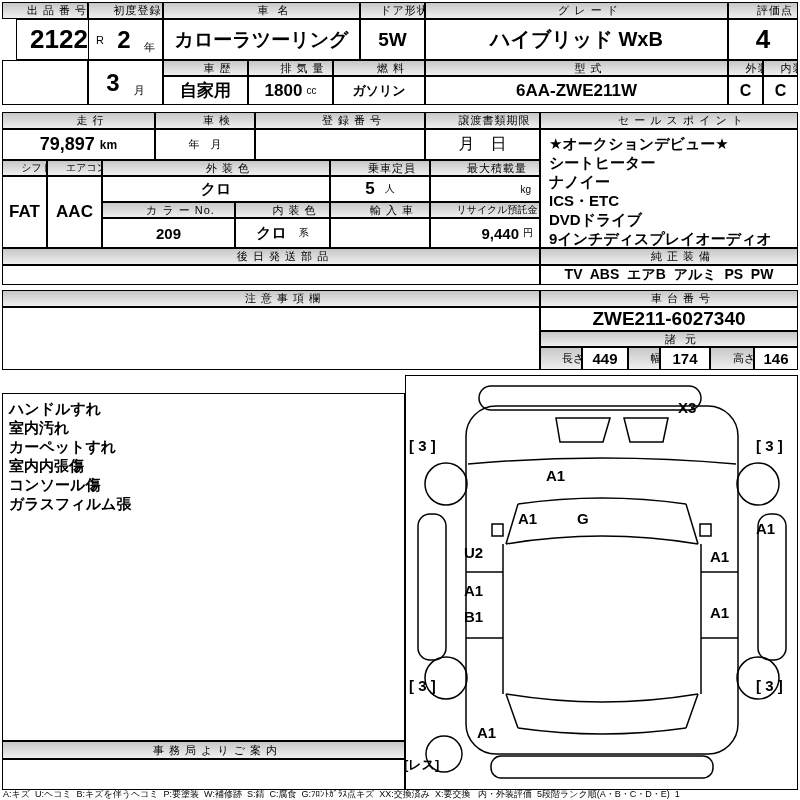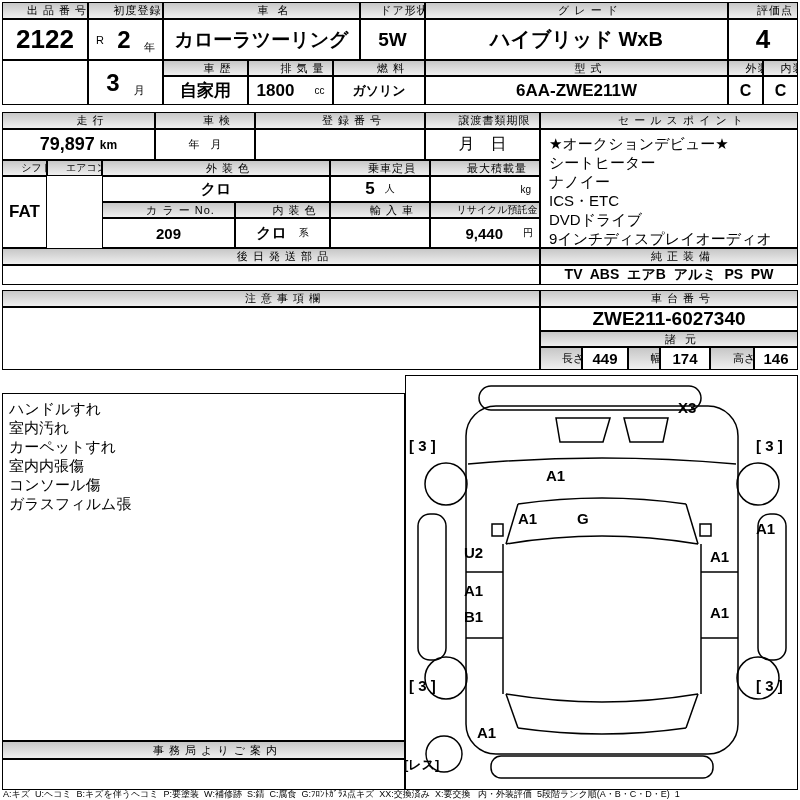--- a/index.html
+++ b/index.html
@@ -15,22 +15,22 @@
   .hd {
     background:linear-gradient(to bottom,#c7c7c7,#efefef);
     font-size:11px; font-weight:normal; letter-spacing:1px;padding-left:24px;
   }
   .hd-sm { font-size:10px; letter-spacing:0; }
   .vl { font-weight:bold; }
   .col {
     flex-direction:column; align-items:flex-start; justify-content:flex-start;
     padding:4px 8px;
   }
-  .col div { line-height:19px; font-size:15px; font-weight:normal; }
-  .unit { font-size:10px; font-weight:normal; margin-left:20px; }
+  .col div { line-height:19px; font-size:15px; font-weight:bold; }
+  .unit { font-size:10px; font-weight:normal; margin-left:4px; }
   .unit-b { font-size:12px; font-weight:bold; margin-left:5px; }
   .small { font-size:11px; font-weight:normal; }
   .dlabel { position:absolute; font-size:15px; font-weight:bold; white-space:pre;text-align:center; }
   .dlabel-sm { font-size:13px; }
   .footer {
     position:absolute; left:3px; top:789px; width:794px; height:11px;
     font-size:9px; display:flex; align-items:center; white-space:pre; overflow:hidden;
   }
   svg { display:block; }
 </style>
@@ -39,21 +39,21 @@
 
 <div class="sheet">
 
   <div class="cell hd" style="left:2px;top:2px;width:86px;height:17px">出 品 番 号</div>
   <div class="cell hd" style="left:88px;top:2px;width:75px;height:17px">初度登録</div>
   <div class="cell hd" style="left:163px;top:2px;width:197px;height:17px">車  名</div>
   <div class="cell hd" style="left:360px;top:2px;width:65px;height:17px">ドア形状</div>
   <div class="cell hd" style="left:425px;top:2px;width:303px;height:17px">グ レ ー ド</div>
   <div class="cell hd" style="left:728px;top:2px;width:70px;height:17px">評価点</div>
 
-  <div class="cell vl" style="left:2px;top:19px;width:86px;height:41px;font-size:26px">2122</div>
+  <div class="cell vl" style="left:16px;top:19px;width:86px;height:41px;font-size:26px">2122</div>
   <div class="cell vl" style="left:88px;top:19px;width:75px;height:41px;justify-content:space-between;padding:0 7px">
     <span class="small">R</span>
     <span style="font-size:24px">2</span>
     <span class="small" style="align-self:flex-end;padding-bottom:4px">年</span>
   </div>
   <div class="cell vl" style="left:163px;top:19px;width:197px;height:41px;font-size:19px">カローラツーリング</div>
   <div class="cell vl" style="left:360px;top:19px;width:65px;height:41px;font-size:19px">5W</div>
   <div class="cell vl" style="left:425px;top:19px;width:303px;height:41px;font-size:20px">ハイブリッド WxB</div>
   <div class="cell vl" style="left:728px;top:19px;width:70px;height:41px;font-size:26px">4</div>
 
@@ -102,20 +102,21 @@
     <div>9インチディスプレイオーディオ</div>
   </div>
 
   <div class="cell hd" style="left:2px;top:160px;width:45px;height:16px;letter-spacing:0;font-size:10px">シフト</div>
   <div class="cell hd" style="left:47px;top:160px;width:55px;height:16px;letter-spacing:0;font-size:10px">エアコン</div>
   <div class="cell hd" style="left:102px;top:160px;width:228px;height:16px">外 装 色</div>
   <div class="cell hd" style="left:330px;top:160px;width:100px;height:16px">乗車定員</div>
   <div class="cell hd" style="left:430px;top:160px;width:110px;height:16px">最大積載量</div>
 
   <div class="cell vl" style="left:2px;top:176px;width:45px;height:72px;font-size:17px">FAT</div>
+  <div class="cell vl" style="left:47px;top:176px;width:55px;height:72px;font-size:17px">AAC</div>
   <div class="cell vl" style="left:102px;top:176px;width:228px;height:26px;font-size:15px">クロ</div>
   <div class="cell vl" style="left:330px;top:176px;width:100px;height:26px">
     <span style="font-size:17px">5</span>
     <span class="unit" style="margin-left:10px">人</span>
   </div>
   <div class="cell" style="left:430px;top:176px;width:110px;height:26px;justify-content:flex-end;padding-right:8px">
     <span class="unit">kg</span>
   </div>
 
   <div class="cell hd" style="left:102px;top:202px;width:133px;height:16px">カ ラ ー No.</div>

